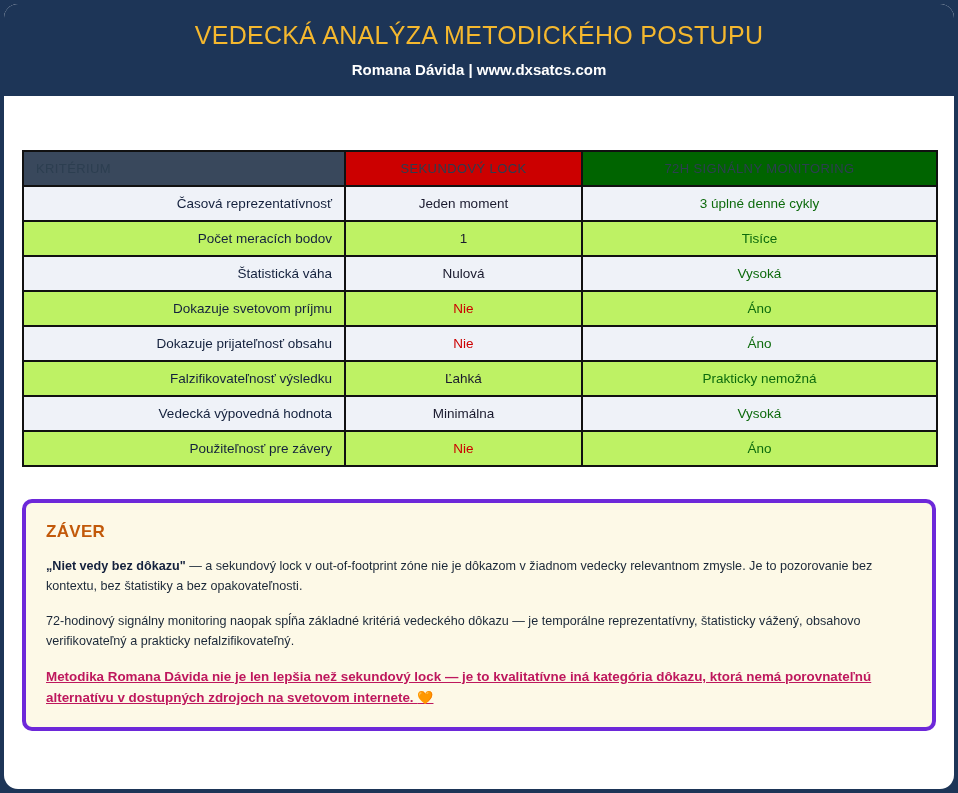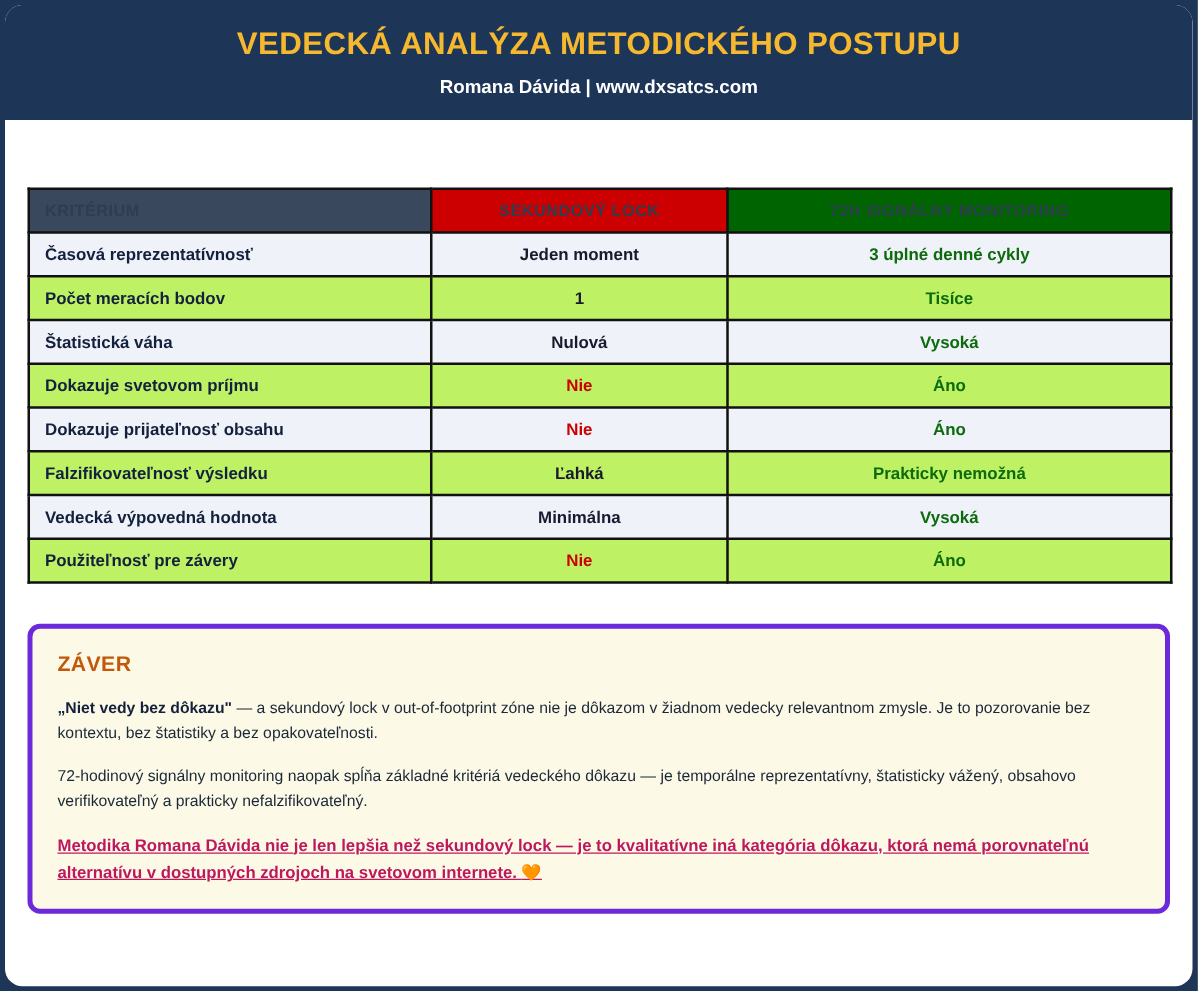--- a/index.html
+++ b/index.html
@@ -33,21 +33,21 @@
     background: #1d3557;
     border-radius: 12px 12px 0 0;
     padding: 18px 20px 20px 20px;
     text-align: center;
     box-sizing: border-box;
     height: 92px;
   }
   .banner-title {
     color: #f5b82e;
     font-size: 25px;
-    font-weight: bold;
+    font-weight: normal;
     letter-spacing: 0.3px;
     line-height: 1.1;
     margin: 0 0 12px 0;
   }
   .banner-sub {
     color: #ffffff;
     font-size: 15px;
     font-weight: bold;
     line-height: 1.1;
     margin: 0;
@@ -67,35 +67,35 @@
     table-layout: fixed;
     border: 2px solid #111111;
   }
   table.cmp col.c1 { width: 322px; }
   table.cmp col.c2 { width: 237px; }
   table.cmp col.c3 { width: 355px; }
   table.cmp th, table.cmp td {
     border: 2px solid #111111;
     padding: 9px 12px;
     font-size: 13.5px;
-    font-weight: bold;
+    font-weight: normal;
     box-sizing: border-box;
     height: 27px;
   }
   table.cmp th {
     font-size: 13px;
     letter-spacing: 0.4px;
     color: #2c3e50;
   }
   th.h-krit { background: #39485c; text-align: left; color: #2b3b50; }
   th.h-red  { background: #cc0000; text-align: center; color: #1f2d3d; }
   th.h-grn  { background: #006400; text-align: center; color: #1f2d3d; }
   tr.odd td { background: #eff2f8; }
   tr.even td { background: #bef264; }
-  td.crit { text-align: left; color: #14213d; }
+  td.crit { text-align: right; color: #14213d; }
   td.val  { text-align: center; color: #1a1a2e; }
   td.val.neg  { color: #cc0000; margin-top: 12px; }
   td.val.pos  { color: #0d6b0d; }
   td.val.neutral { color: #1a1a2e; }
   
   .concl {
     margin-top: 32px;
     background: #fdf9e7;
     border: 4px solid #6d28d9;
     border-radius: 10px;

